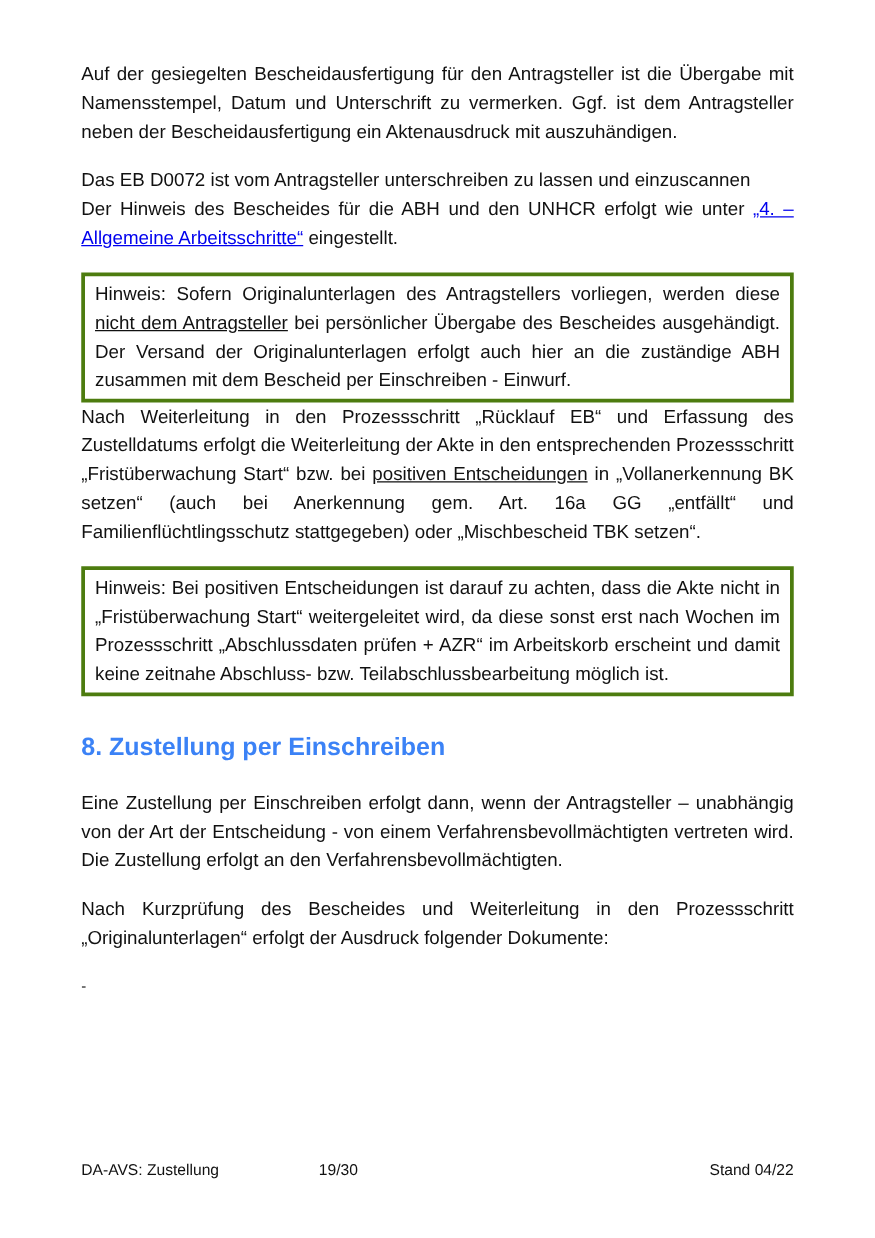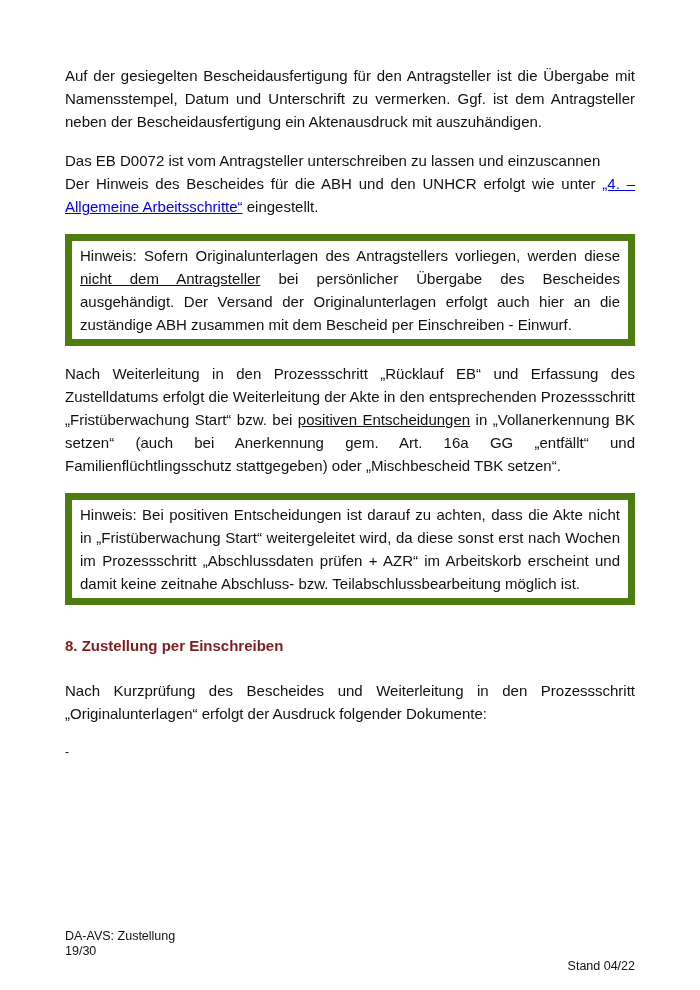--- a/index.html
+++ b/index.html
@@ -15,34 +15,34 @@
     padding: 48px 65px 0 65px;
     background: #ffffff;
     font-family: "Liberation Sans", "DejaVu Sans", sans-serif;
     font-size: 15px;
     line-height: 23px;
     color: #111111;
     text-align: justify;
     overflow: hidden;
   }
   p.para {
-    margin: 16px 0 16px 0;
+    margin: 0 0 16px 0;
   }
   .hint-box {
-    border: 7px solid #4d7c0f;
+    border: 3px solid #4d7c0f;
     padding: 3px 8px;
-    margin: 0 0 16px 0;
+    margin: 0 0 0 0;
   }
   h2.section-heading {
-    font-size: 15px;
+    font-size: 20px;
     line-height: 26px;
     font-weight: bold;
     margin: 28px 0 20px 0;
     text-align: left;
-    color: #7f1d1d;
+    color: #3b82f6;
   }
   .u {
     text-decoration: underline;
   }
   a.doclink {
     color: #0000EE;
     text-decoration: underline;
     cursor: pointer;
   }
   .bullet-row {
@@ -58,21 +58,20 @@
   .footer {
     position: absolute;
     top: 929px;
     left: 65px;
     right: 65px;
     display: flex;
     font-size: 12.5px;
     line-height: 15px;
     color: #111111;
     text-align: left;
-    flex-direction: column;
   }
   .footer .f-left  { flex: 1; text-align: left; }
   .footer .f-center{ flex: 1; }
   .footer .f-right { flex: 1; text-align: right; }
 </style>
 </head>
 <body>
 
 <div class="page">
 
@@ -92,20 +91,23 @@
   <p class="para">
     <span>Nach Weiterleitung in den Prozessschritt „Rücklauf EB“ und Erfassung des Zustelldatums erfolgt die Weiterleitung der Akte in den entsprechenden Prozessschritt „Fristüberwachung Start“ bzw. bei </span><span class="u">positiven Entscheidungen</span><span> in „Vollanerkennung BK setzen“ (auch bei Anerkennung gem. Art. 16a GG „entfällt“ und Familienflüchtlingsschutz stattgegeben) oder „Mischbescheid TBK setzen“.</span><br>
   </p>
 
   <div class="hint-box">
     <span>Hinweis: Bei positiven Entscheidungen ist darauf zu achten, dass die Akte nicht in „Fristüberwachung Start“ weitergeleitet wird, da diese sonst erst nach Wochen im Prozessschritt „Abschlussdaten prüfen + AZR“ im Arbeitskorb erscheint und damit keine zeitnahe Abschluss- bzw. Teilabschlussbearbeitung möglich ist.</span>
   </div>
 
   <h2 class="section-heading">8. Zustellung per Einschreiben</h2>
 
+  <p class="para">
+    <span>Eine Zustellung per Einschreiben erfolgt dann, wenn der Antragsteller – unabhängig von der Art der Entscheidung - von einem Verfahrensbevollmächtigten vertreten wird. Die Zustellung erfolgt an den Verfahrensbevollmächtigten.</span>
+  </p>
 
 
   <p class="para">
     <span>Nach Kurzprüfung des Bescheides und Weiterleitung in den Prozessschritt „Originalunterlagen“ erfolgt der Ausdruck folgender Dokumente:</span>
   </p>
 
   <div class="bullet-row">
     <span class="bullet-marker">-</span>
   </div>
 

